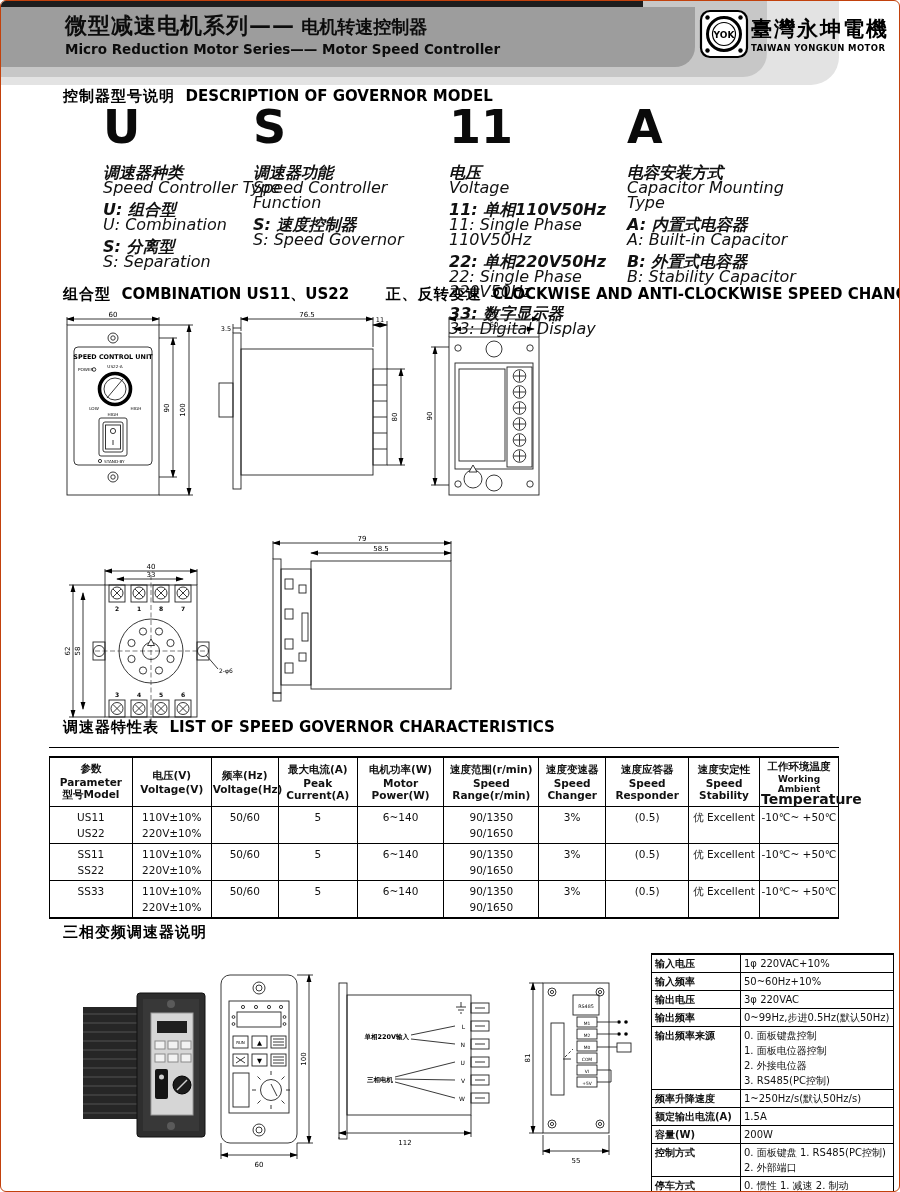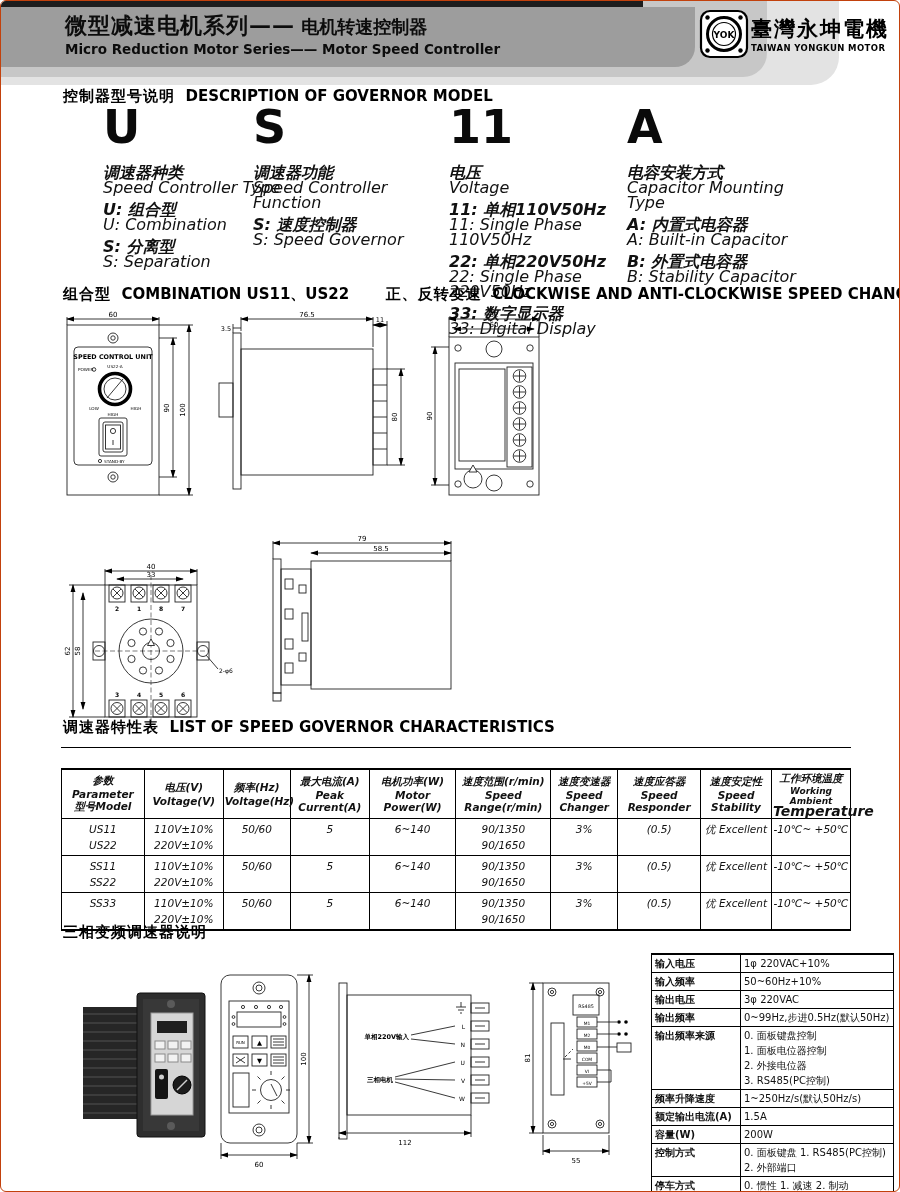--- a/index.html
+++ b/index.html
@@ -29,21 +29,21 @@
   .model-col{position:absolute;top:100px;width:190px;}
   .model-code{font-size:46px;font-weight:bold;line-height:52px;color:#0a0a0a;}
   .model-desc{margin-top:12px;font-size:16px;line-height:15px;font-style:italic;}
   .model-desc .zh{font-weight:bold;}
   .model-desc .grp{margin-top:7px;}
   
   .drw{position:absolute;}
   .drw svg{display:block;}
   .drw text{font-family:"DejaVu Sans",sans-serif;fill:#000;}
   
-  .tbl-wrap{position:absolute;left:60px;top:746px;width:790px;border-top:1px solid #000;padding-top:20px;font-style:italic;}
+  .tbl-wrap{position:absolute;left:48px;top:746px;width:790px;border-top:1px solid #000;padding-top:8px;}
   table.char{border-collapse:collapse;width:100%;table-layout:fixed;
              border-top:2px solid #000;border-bottom:2px solid #000;}
   table.char th,table.char td{border:1px solid #000;padding:2px 1px;text-align:center;vertical-align:top;}
   table.char th{font-size:10.5px;font-weight:bold;height:40px;vertical-align:middle;}
   table.char th .en{font-weight:600;}
   table.char td{font-size:10.5px;}
   table.char td div{line-height:16px;}
   
   .spec-wrap{position:absolute;left:650px;top:952px;width:243px;}
   table.spec{border-collapse:collapse;width:100%;

